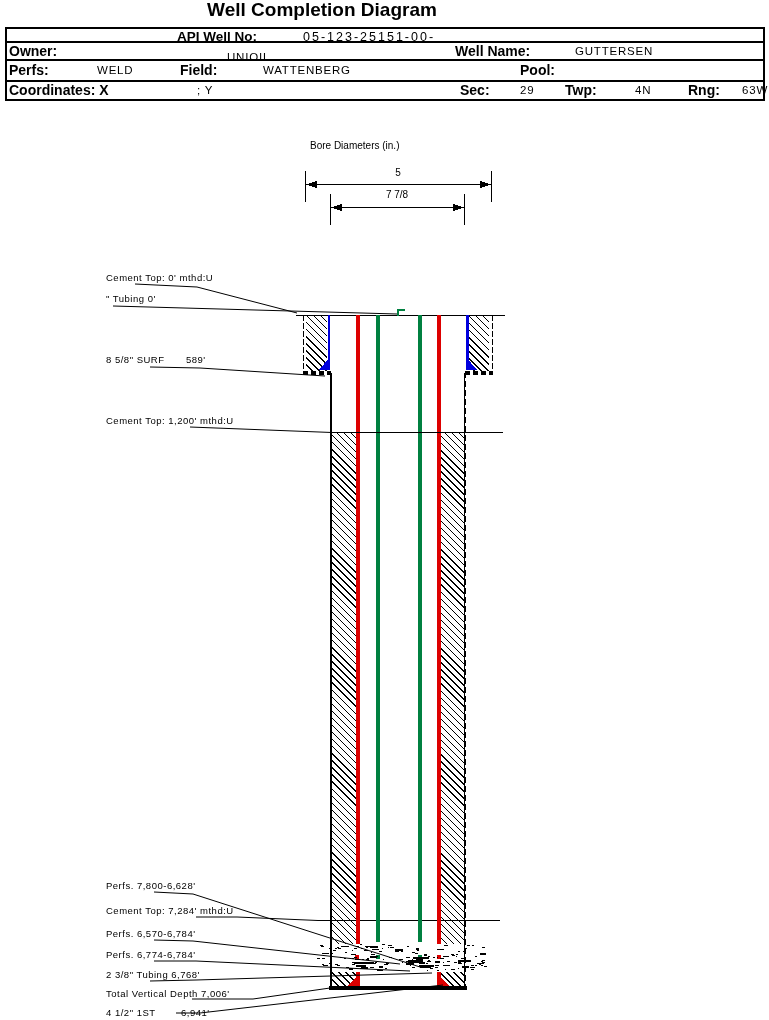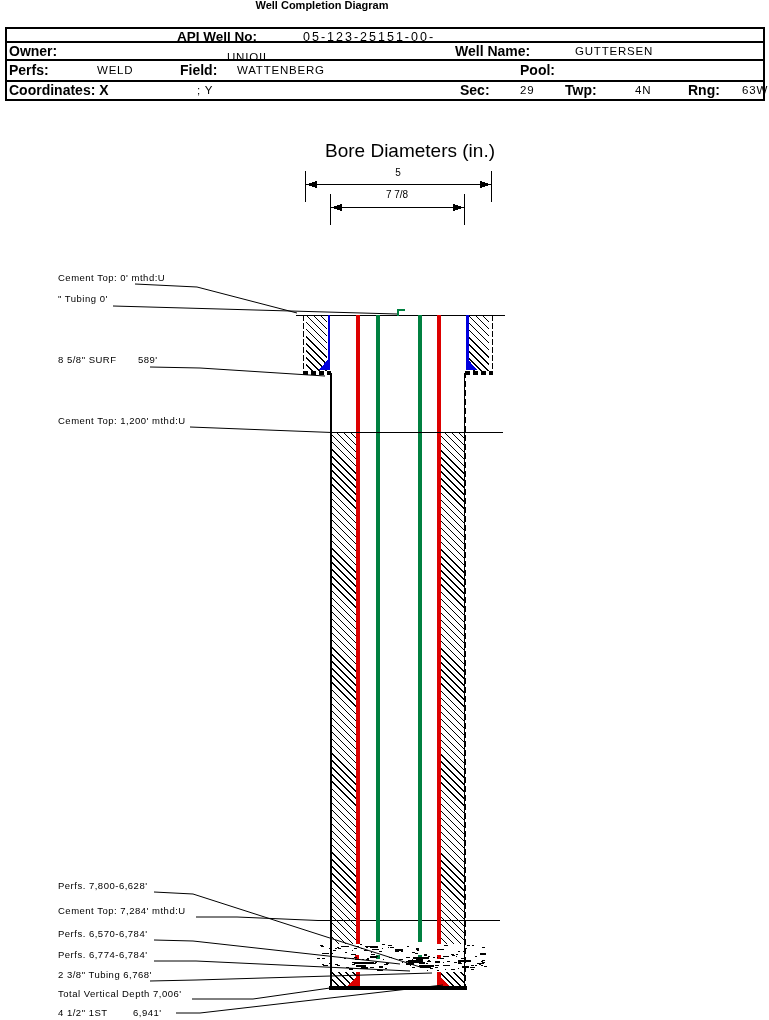--- a/index.html
+++ b/index.html
@@ -1,27 +1,27 @@
 <!DOCTYPE html>
 <html><head>
 <meta charset="utf-8">
 <style>
   html,body{margin:0;padding:0;background:#fff;}
   #page{position:relative;width:769px;height:1020px;background:#fff;overflow:hidden;
         font-family:"Liberation Sans","DejaVu Sans",sans-serif;color:#000;}
   .abs{position:absolute;line-height:1;white-space:pre;}
-  .title{font-size:11px;font-weight:bold;text-align:center;}
+  .title{font-size:19px;font-weight:bold;text-align:center;}
   .blbl{font-weight:bold;font-size:14px;}
   .blbl-sm{font-weight:bold;font-size:13.5px;}
   .val{font-size:11.5px;letter-spacing:0.8px;}
   .val-wide{font-size:12.5px;letter-spacing:2px;}
   .note{font-size:9.5px;font-weight:bold;text-align:center;}
-  .bd-title{font-size:19px;text-align:center;}
+  .bd-title{font-size:10px;text-align:left;}
   .dim{font-size:10px;text-align:center;}
-  .lbl{font-size:9.5px;letter-spacing:0.5px;}
+  .lbl{font-size:9.5px;letter-spacing:0.5px;margin-left:48px;}
   .sep{position:absolute;left:0;width:100%;height:2px;background:#000;}
   .hatch{position:absolute;background-image:repeating-linear-gradient(45deg,
          rgba(0,0,0,0) 0px,rgba(0,0,0,0) 4px,#000 4px,#000 5px);background-color:#fff;}
   .shoebar{position:absolute;height:4px;background-image:repeating-linear-gradient(90deg,
          #000 0px,#000 5px,#fff 5px,#fff 8px);}
   .speck{position:absolute;background:#000;}
   svg{position:absolute;left:0;top:0;}
   .layer1{z-index:1;} .layer2{z-index:2;} .layer3{z-index:3;}
 </style>
 </head>
@@ -40,21 +40,21 @@
     <div class="abs val-wide" style="left:296px;top:2px;">05-123-25151-00-</div>
 
     <div class="abs blbl" style="left:2px;top:15px;">Owner:</div>
     <div class="abs val" style="left:220px;top:23px;">UNIOIL</div>
     <div class="abs blbl" style="left:448px;top:15px;">Well Name:</div>
     <div class="abs val" style="left:568px;top:17px;">GUTTERSEN</div>
 
     <div class="abs blbl" style="left:2px;top:34px;">Perfs:</div>
     <div class="abs val" style="left:90px;top:36px;">WELD</div>
     <div class="abs blbl" style="left:173px;top:34px;">Field:</div>
-    <div class="abs val" style="left:230px;top:36px;">WATTENBERG</div>
+    <div class="abs val" style="left:256px;top:36px;">WATTENBERG</div>
     <div class="abs blbl" style="left:513px;top:34px;">Pool:</div>
     <div class="abs val" style="left:560px;top:36px;"></div>
 
     <div class="abs blbl" style="left:2px;top:54px;">Coordinates: X</div>
     <div class="abs val" style="left:190px;top:56px;">; Y</div>
     <div class="abs blbl" style="left:453px;top:54px;">Sec:</div>
     <div class="abs val" style="left:513px;top:56px;">29</div>
     <div class="abs blbl" style="left:558px;top:54px;">Twp:</div>
     <div class="abs val" style="left:628px;top:56px;">4N</div>
     <div class="abs blbl" style="left:681px;top:54px;">Rng:</div>

